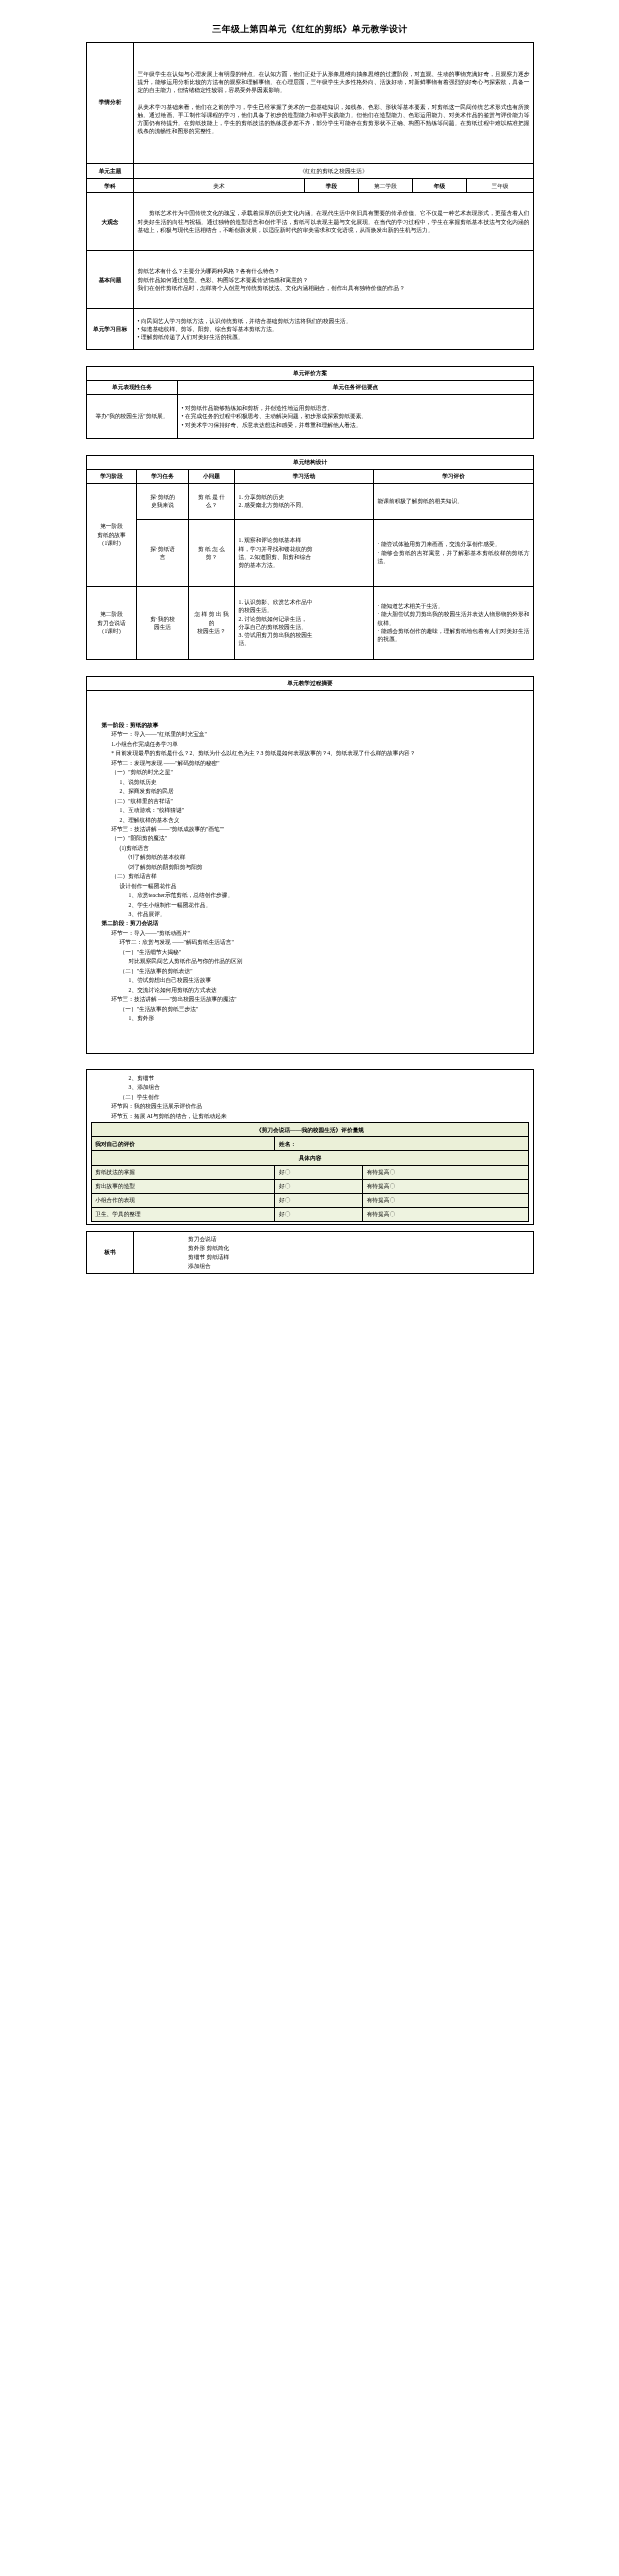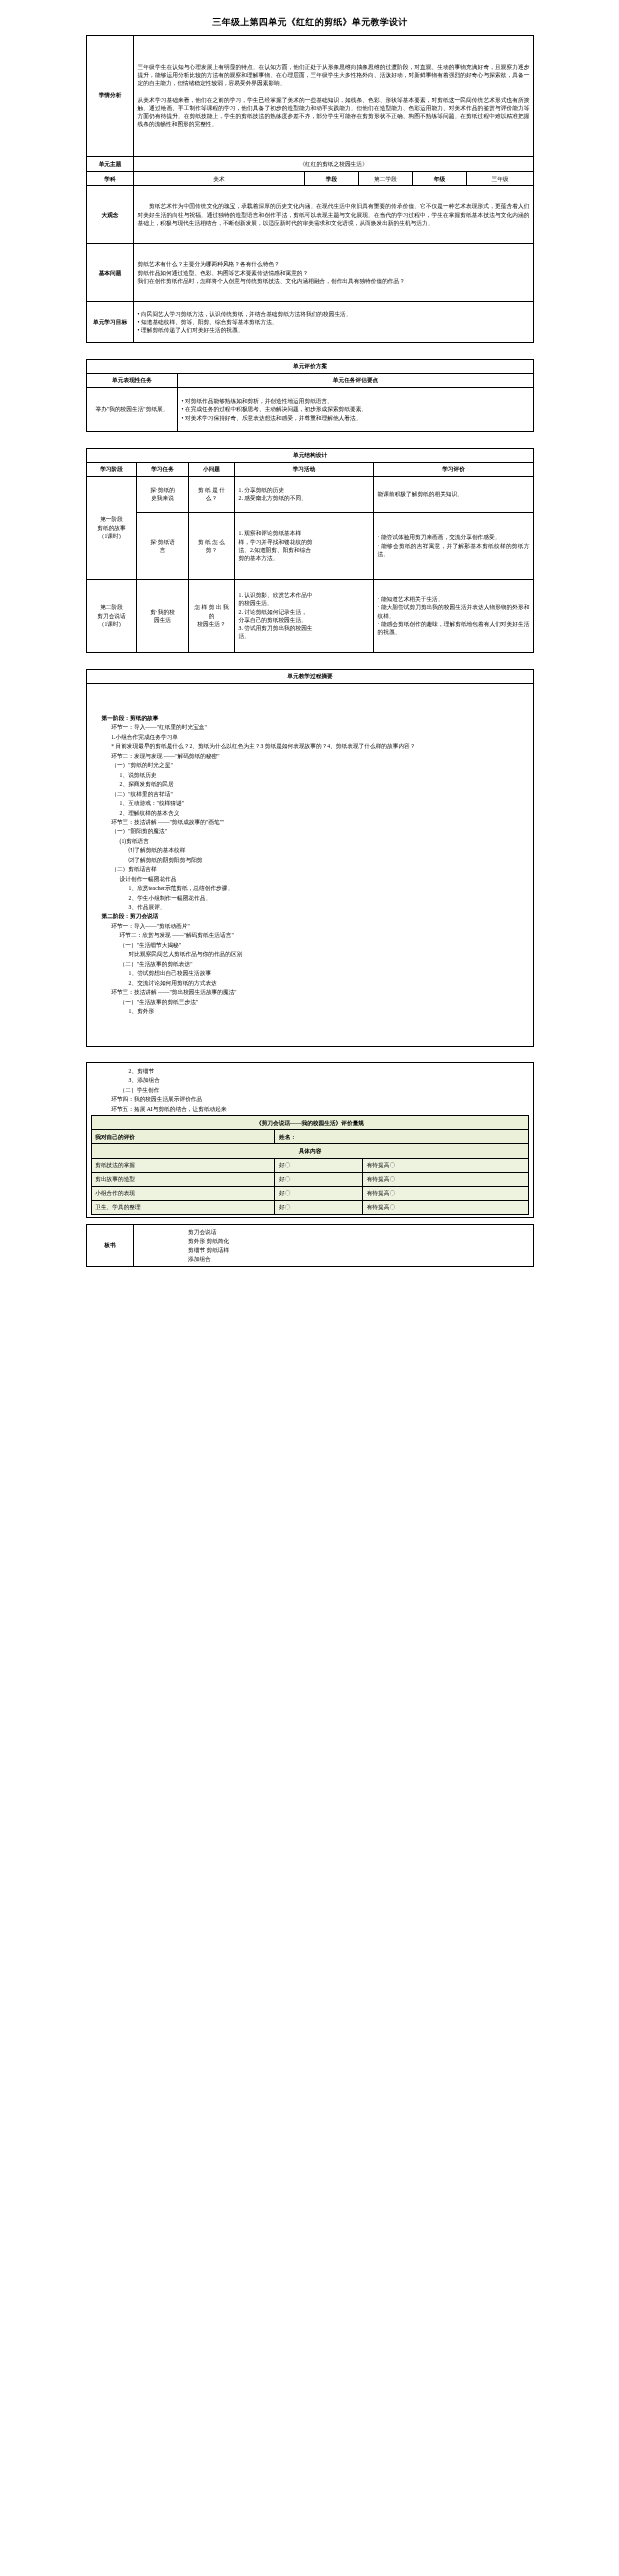--- a/index.html
+++ b/index.html
@@ -5,21 +5,21 @@
   * { box-sizing: border-box; }
   body {
     margin: 0;
     background: #ffffff;
     font-family: "Liberation Serif", serif;
     color: #000;
     width: 620px;
   }
   .page {
     width: 620px;
-    padding: 12px 0 18px 0;
+    padding: 19px 0 18px 0;
   }
   .doc-title {
     text-align: center;
     font-size: 9px;
     font-weight: bold;
     font-family: "Liberation Serif", serif;
     margin: 3.6px 0 6px 0;
     letter-spacing: 0.3px;
   }
   table.t {

